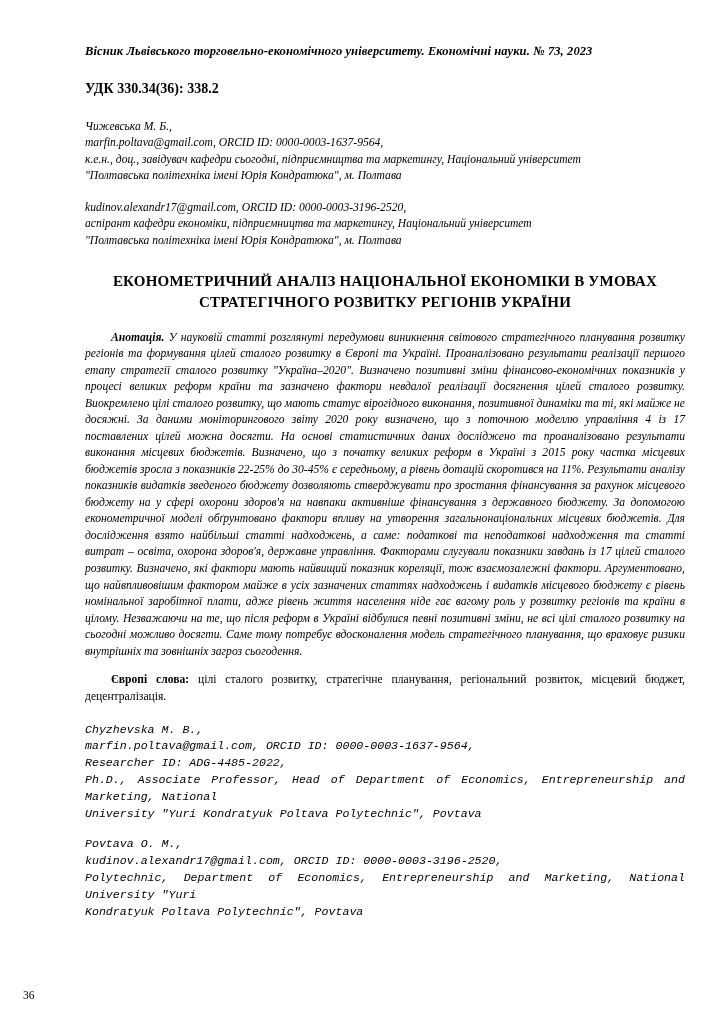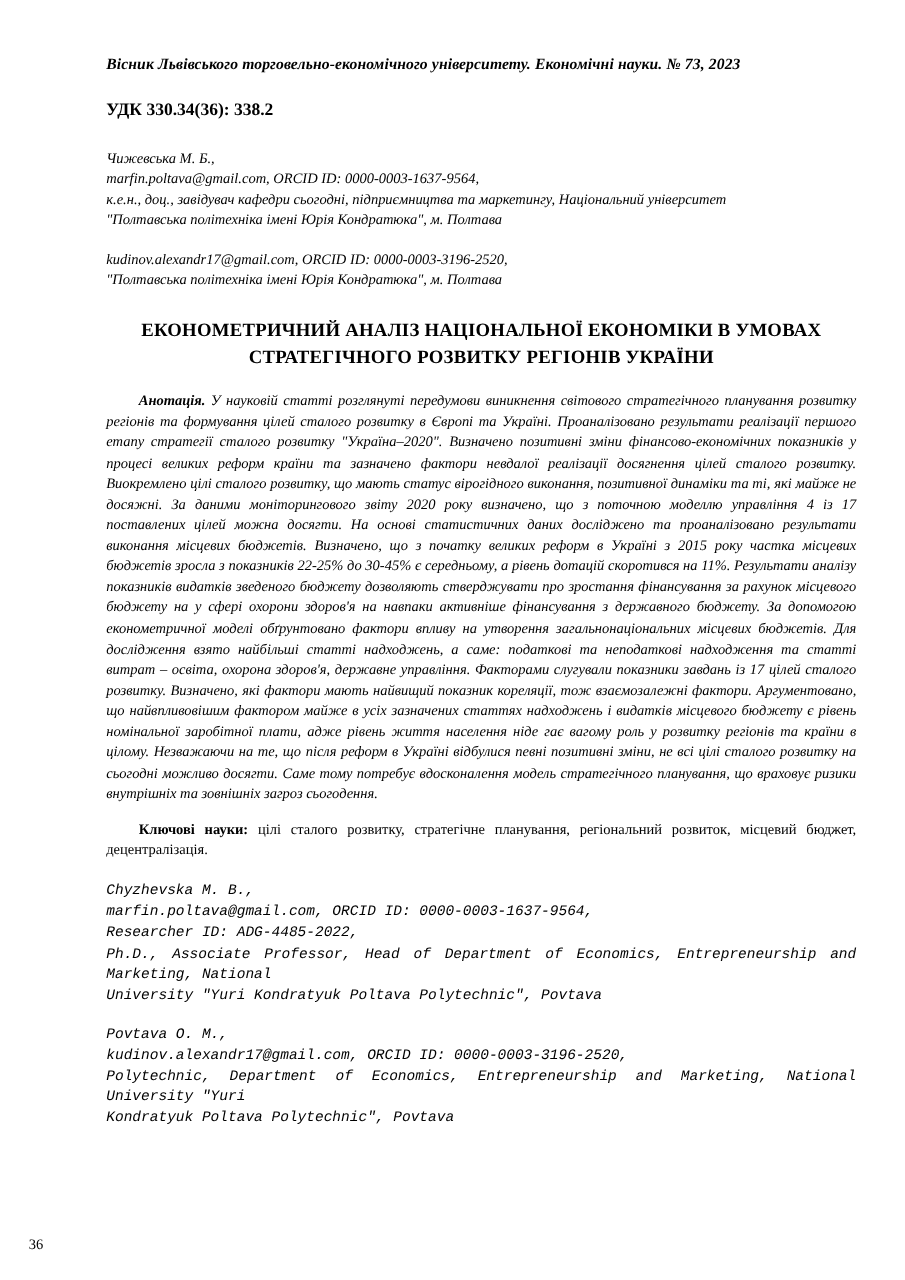--- a/index.html
+++ b/index.html
@@ -107,28 +107,29 @@
 
   <div class="author-block">
     <div class="author-line name">Чижевська М. Б.,</div>
     <div class="author-line">marfin.poltava@gmail.com, ORCID ID: 0000-0003-1637-9564,</div>
     <div class="author-line">к.е.н., доц., завідувач кафедри сьогодні, підприємництва та маркетингу, Національний університет</div>
     <div class="author-line">"Полтавська політехніка імені Юрія Кондратюка", м. Полтава</div>
   </div>
 
   <div class="author-block">
     <div class="author-line">kudinov.alexandr17@gmail.com, ORCID ID: 0000-0003-3196-2520,</div>
+    <div class="author-line">аспірант кафедри економіки, підприємництва та маркетингу, Національний університет</div>
     <div class="author-line">"Полтавська політехніка імені Юрія Кондратюка", м. Полтава</div>
   </div>
 
   <div class="title">ЕКОНОМЕТРИЧНИЙ АНАЛІЗ НАЦІОНАЛЬНОЇ ЕКОНОМІКИ В УМОВАХ СТРАТЕГІЧНОГО РОЗВИТКУ РЕГІОНІВ УКРАЇНИ</div>
 
   <div class="abstract"><span class="lead">Анотація.</span><span> У науковій статті розглянуті передумови виникнення світового стратегічного планування розвитку регіонів та формування цілей сталого розвитку в Європі та Україні. Проаналізовано результати реалізації першого етапу стратегії сталого розвитку "Україна–2020". Визначено позитивні зміни фінансово-економічних показників у процесі великих реформ країни та зазначено фактори невдалої реалізації досягнення цілей сталого розвитку. Виокремлено цілі сталого розвитку, що мають статус вірогідного виконання, позитивної динаміки та ті, які майже не досяжні. За даними моніторингового звіту 2020 року визначено, що з поточною моделлю управління 4 із 17 поставлених цілей можна досягти. На основі статистичних даних досліджено та проаналізовано результати виконання місцевих бюджетів. Визначено, що з початку великих реформ в Україні з 2015 року частка місцевих бюджетів зросла з показників 22-25% до 30-45% є середньому, а рівень дотацій скоротився на 11%. Результати аналізу показників видатків зведеного бюджету дозволяють стверджувати про зростання фінансування за рахунок місцевого бюджету на у сфері охорони здоров'я на навпаки активніше фінансування з державного бюджету. За допомогою економетричної моделі обґрунтовано фактори впливу на утворення загальнонаціональних місцевих бюджетів. Для дослідження взято найбільші статті надходжень, а саме: податкові та неподаткові надходження та статті витрат – освіта, охорона здоров'я, державне управління. Факторами слугували показники завдань із 17 цілей сталого розвитку. Визначено, які фактори мають найвищий показник кореляції, тож взаємозалежні фактори. Аргументовано, що найвпливовішим фактором майже в усіх зазначених статтях надходжень і видатків місцевого бюджету є рівень номінальної заробітної плати, адже рівень життя населення ніде гає вагому роль у розвитку регіонів та країни в цілому. Незважаючи на те, що після реформ в Україні відбулися певні позитивні зміни, не всі цілі сталого розвитку на сьогодні можливо досягти. Саме тому потребує вдосконалення модель стратегічного планування, що враховує ризики внутрішніх та зовнішніх загроз сьогодення.</span></div>
 
-  <div class="keywords"><span class="lead">Ключові науки:</span><span> цілі сталого розвитку, стратегічне планування, регіональний розвиток, місцевий бюджет, децентралізація.</span></div>
+  <div class="keywords"><span class="lead">Європі слова:</span><span> цілі сталого розвитку, стратегічне планування, регіональний розвиток, місцевий бюджет, децентралізація.</span></div>
 
   <div class="en-block">
     <div class="en-line">Chyzhevska M. B.,</div>
     <div class="en-line">marfin.poltava@gmail.com, ORCID ID: 0000-0003-1637-9564,</div>
     <div class="en-line">Researcher ID: ADG-4485-2022,</div>
     <div class="en-line">Ph.D., Associate Professor, Head of Department of Economics, Entrepreneurship and Marketing, National</div>
     <div class="en-line">University "Yuri Kondratyuk Poltava Polytechnic", Povtava</div>
   </div>
 
   <div class="en-block">

